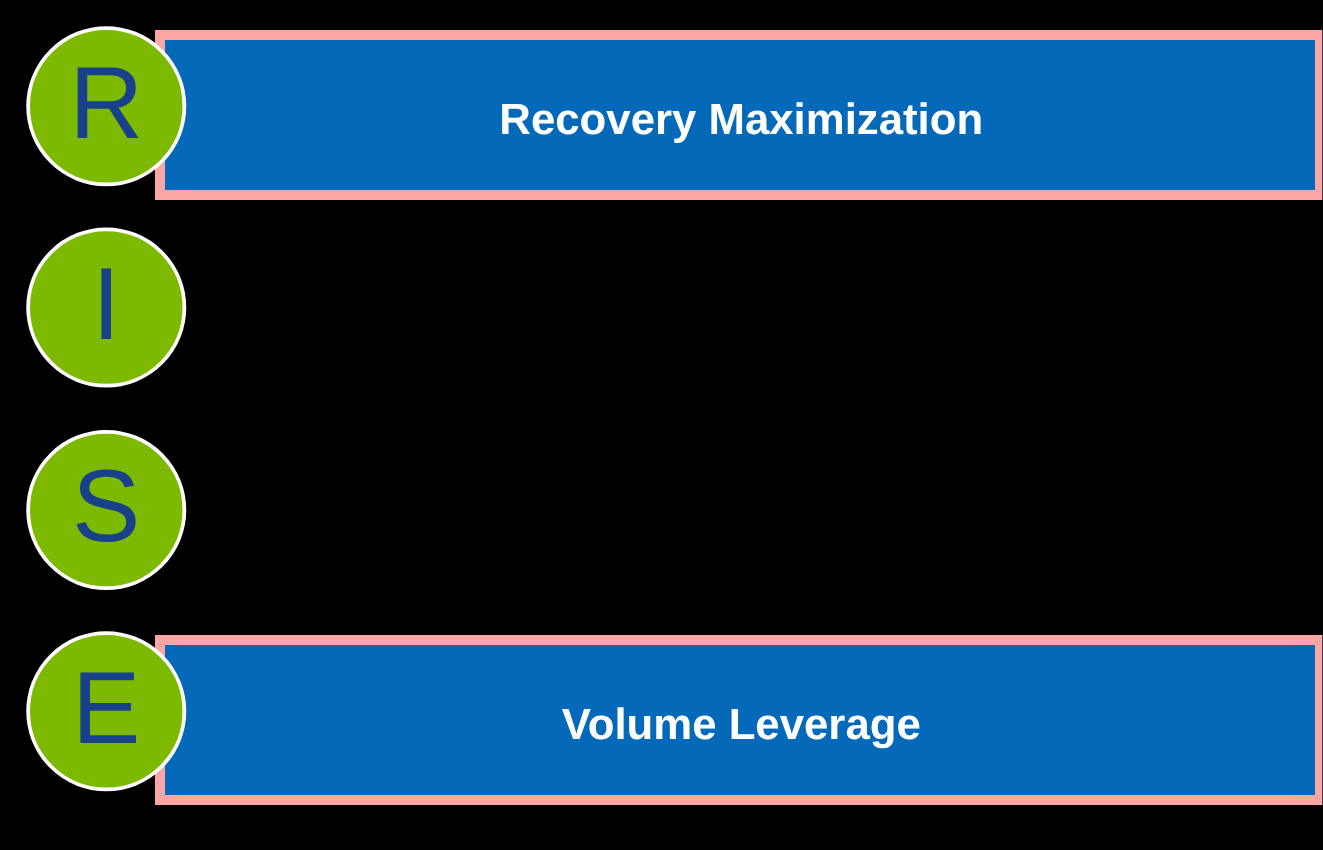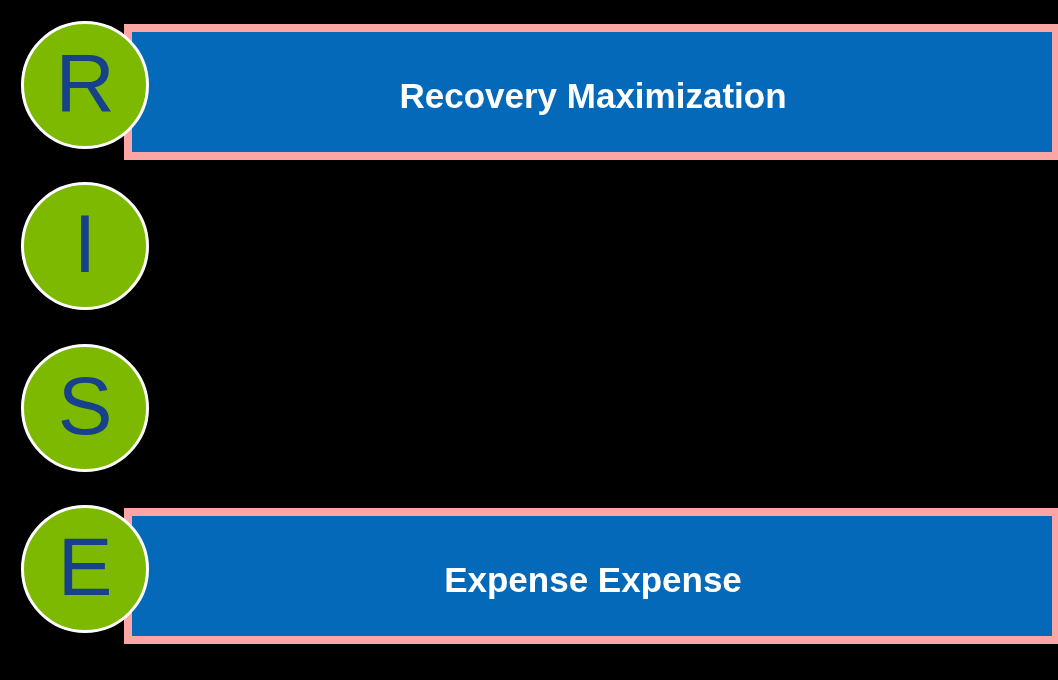--- a/index.html
+++ b/index.html
@@ -101,20 +101,20 @@
   </div>
 
   <div class="rise-row" style="top:345px;">
     <div class="badge">
       <span class="badge-letter">S</span>
     </div>
   </div>
 
   <div class="rise-row" style="top:506px;">
     <div class="bar">
-      <div class="bar-label">Expense Expense</div>
+      <div class="bar-label">Volume Leverage</div>
     </div>
     <div class="badge">
       <span class="badge-letter">E</span>
     </div>
   </div>
 
 </div>
 
 </body></html>

